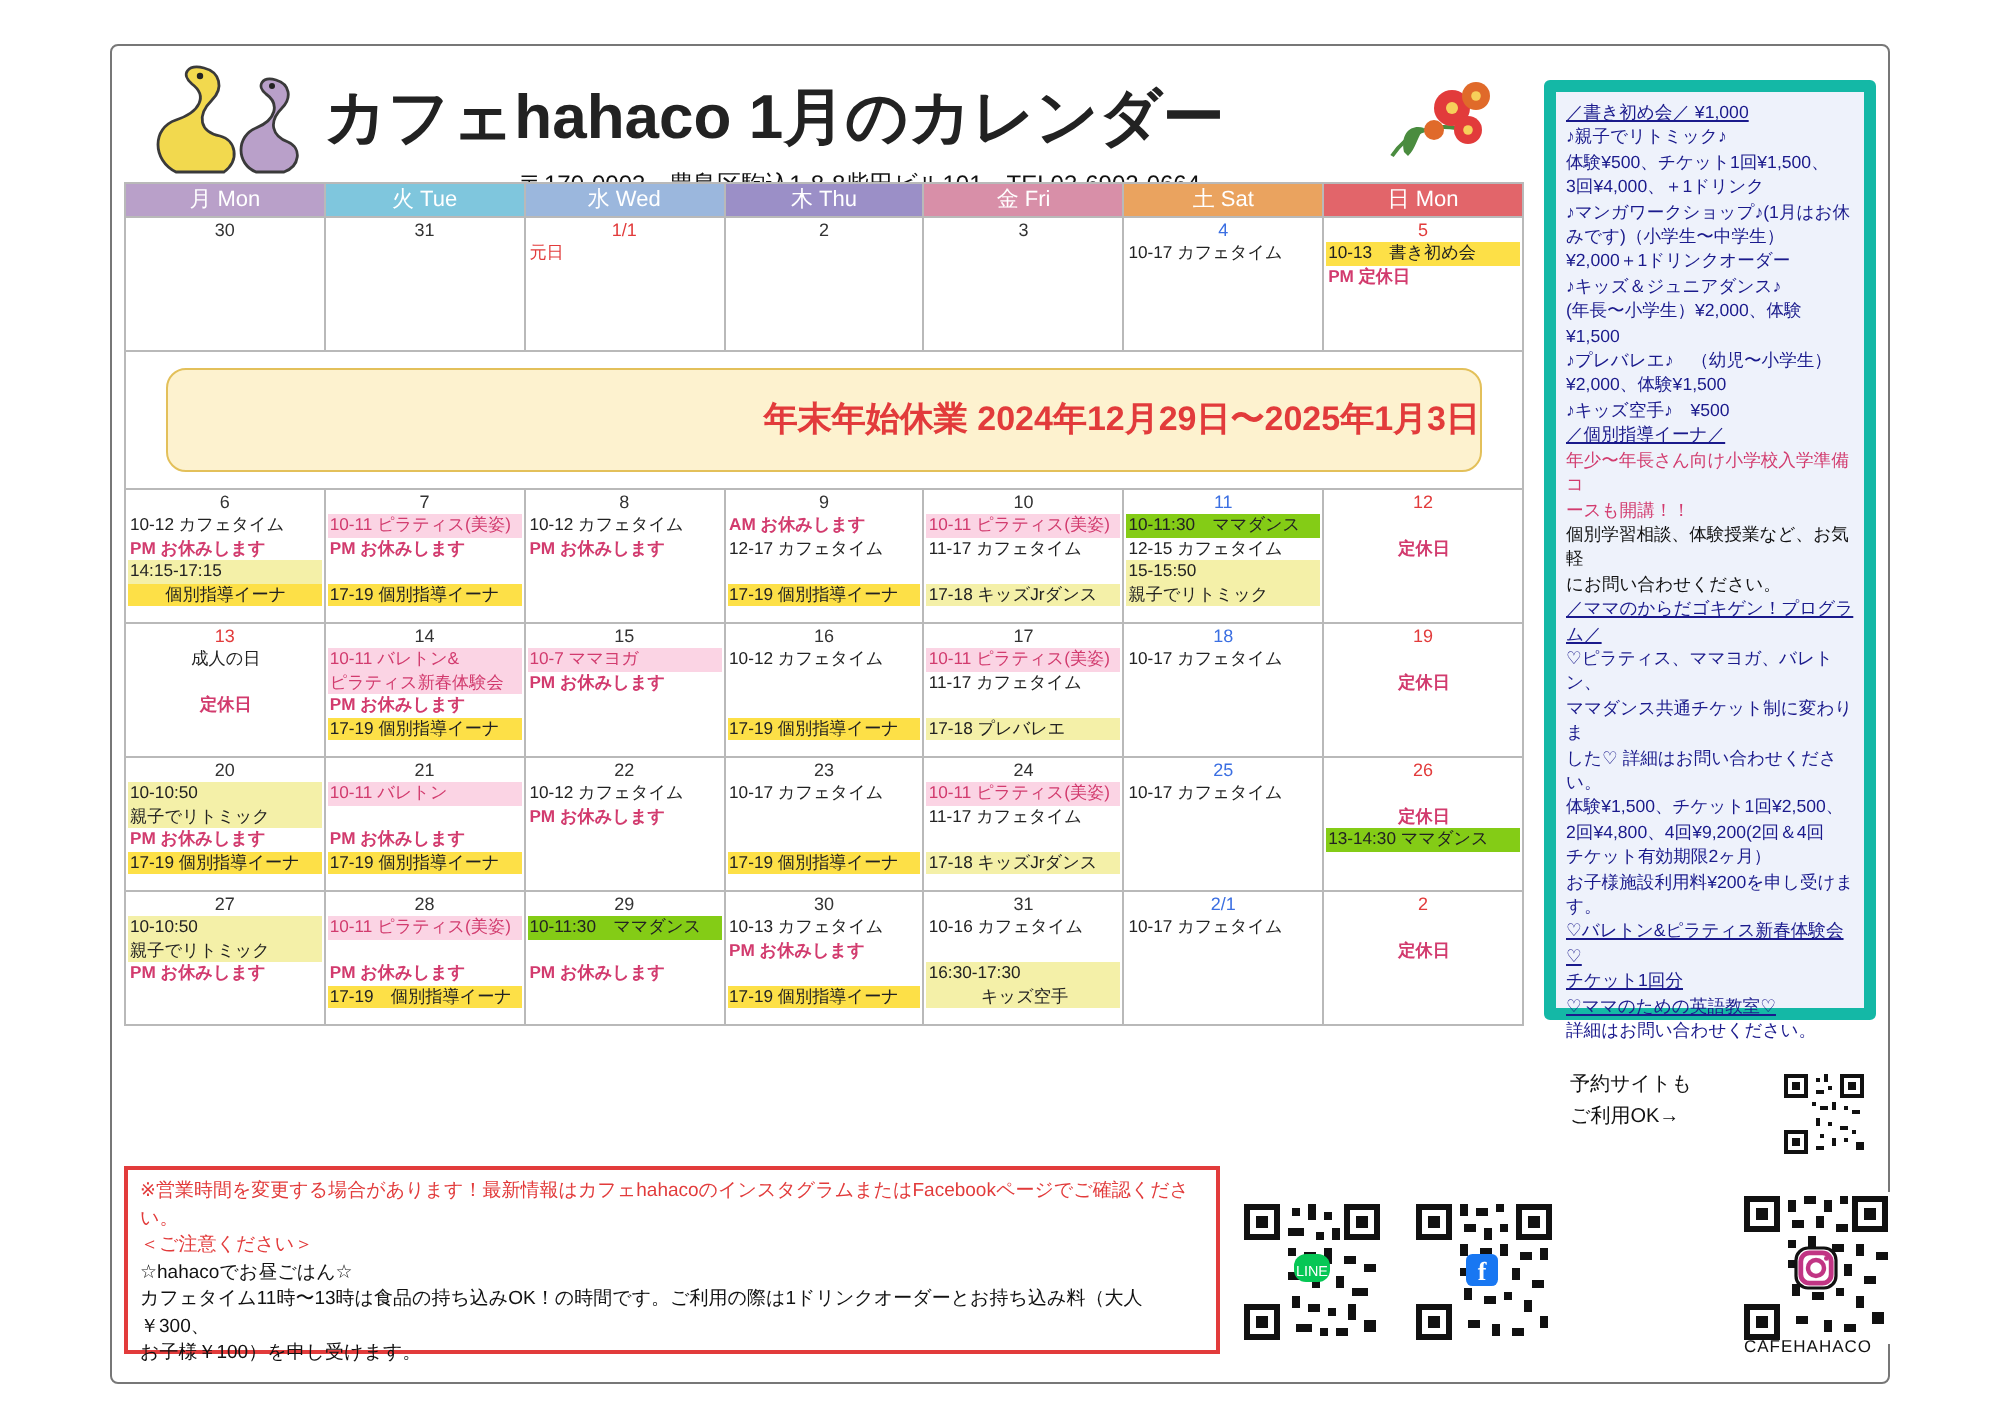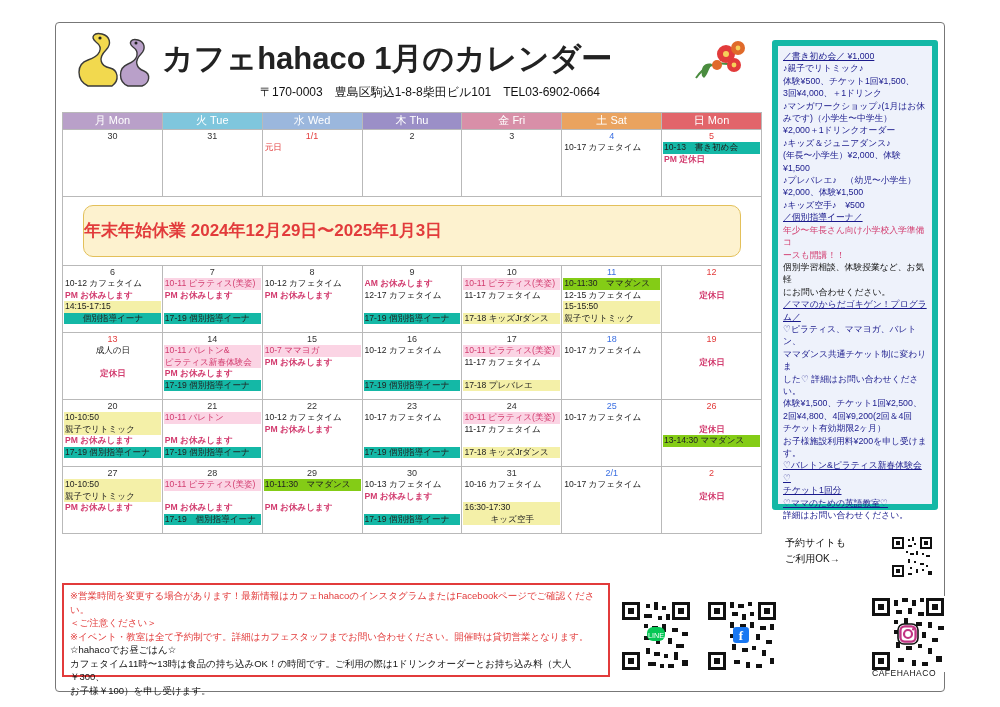--- a/index.html
+++ b/index.html
@@ -34,21 +34,21 @@
     font-size:31px;font-weight:bold;letter-spacing:0px;
     margin-left:6px;white-space:nowrap;
   }
   .flower{position:absolute;left:690px;top:32px;width:60px;height:52px;}
   .addr{
     position:absolute;left:150px;top:84px;width:560px;
     text-align:center;font-size:12px;color:#111;
   }
   
   .cal{
-    position:absolute;left:62px;top:112px;width:700px;
+    position:absolute;left:62px;top:91px;width:700px;
     border-collapse:collapse;table-layout:fixed;
     font-size:9.5px;
     padding-left:48px;
   }
   .cal td,.cal th{border:1px solid #b9b9b9;vertical-align:top;padding:0;}
   .cal th{height:16px;font-size:11px;font-weight:normal;color:#fff;}
   .th-mon{background:#b9a0c9;}
   .th-tue{background:#7fc6dd;}
   .th-wed{background:#9bb7dd;}
   .th-thu{background:#9b8fc7;}
@@ -57,29 +57,29 @@
   .th-sun{background:#e2656a;}
   .daynum{font-size:9px;padding:1px 0 0 0;text-align:center;color:#333;}
   .daynum.red{color:#e23b3b;}
   .daynum.sat{color:#3b6fe2;}
   .cell{height:66px;position:relative;margin-top:48px;}
   .cell .daynum{height:11px;}
   .lines{padding:0 1px;}
   .ln{font-size:8.6px;line-height:11.5px;white-space:nowrap;overflow:hidden;padding-left:1px;}
   .ln.pink{background:#fbd4e4;color:#d23b6e;}
   .ln.pinktext{color:#d23b6e;font-weight:bold;}
-  .ln.green{background:#14b8a6;}
+  .ln.green{background:#fde047;}
   .ln.yellow{background:#f4f0a8;}
   .ln.blue{background:#84cc16;}
   .ln.red{color:#e23b3b;}
   .ln.bold{font-weight:bold;}
   .ln.center{text-align:center;}
   .holiday{
     background:#fdf2cf;border:1px solid #e3c05a;border-radius:10px;
-    color:#e23b3b;font-size:17px;font-weight:bold;text-align:left;
+    color:#e23b3b;font-size:17px;font-weight:bold;text-align:right;
     line-height:50px;height:50px;margin:8px 20px;
   }
   .span-cell{padding:0!important;}
   
   .side{
     position:absolute;left:772px;top:40px;width:166px;height:470px;
     border:6px solid #14b8a6;background:#eef2fb;border-radius:3px;
     padding:4px 5px;box-sizing:border-box;
     font-size:8.8px;line-height:12.4px;color:#1a1a8c;
   }
@@ -501,21 +501,20 @@
         <rect x="36" y="30" width="2" height="2"></rect>
           <rect x="38" y="36" width="4" height="4"></rect>
           <rect x="18" y="38" width="4" height="2"></rect>
       </g>
     </svg>
   </div>
 
   <div class="notice">
     <div class="red">※営業時間を変更する場合があります！最新情報はカフェhahacoのインスタグラムまたはFacebookページでご確認ください。</div>
     <div class="red">＜ご注意ください＞</div>
-    <div class="red">※イベント・教室は全て予約制です。詳細はカフェスタッフまでお問い合わせください。開催時は貸切営業となります。</div>
     <div>☆hahacoでお昼ごはん☆</div>
     <div>カフェタイム11時〜13時は食品の持ち込みOK！の時間です。ご利用の際は1ドリンクオーダーとお持ち込み料（大人￥300、</div>
     <div>お子様￥100）を申し受けます。</div>
   </div>
 
   <div class="qrrow">
     <div class="qrbox" style="left:0;top:4px;">
       <svg width="72" height="72" viewBox="0 0 36 36">
         <rect width="36" height="36" fill="#fff"></rect>
         <g fill="#111">

